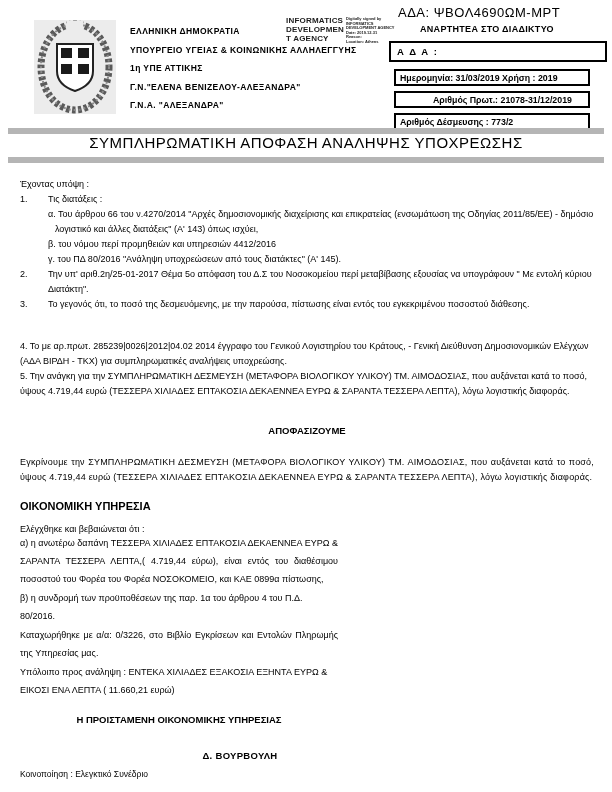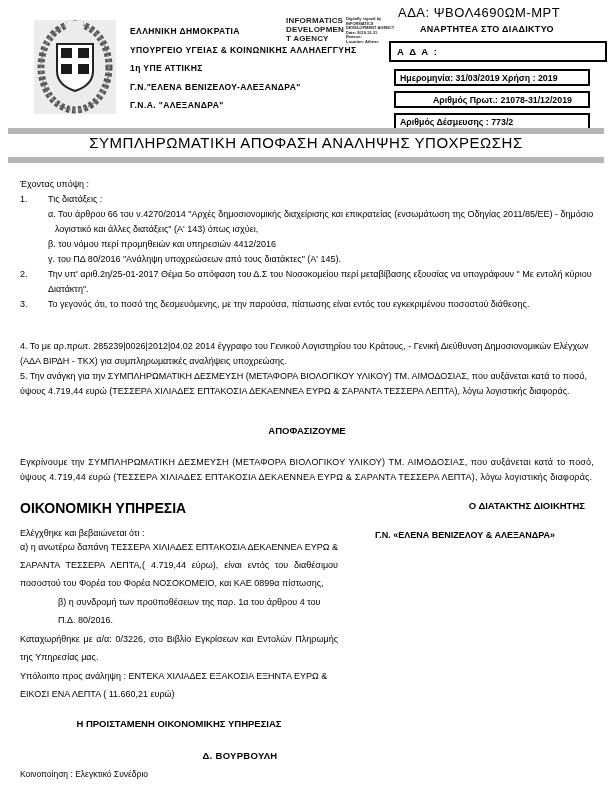--- a/index.html
+++ b/index.html
@@ -28,24 +28,24 @@
   .num-item { display:flex; }
   .num-item .num { width:28px; flex:0 0 28px; }
   .num-item .txt { flex:1; }
   .sub-a  { padding-left:28px; }
   .sub-a3 { padding-left:35px; }
   .gap-lg { margin-top:27px; }
   .decide-head { margin-top:24px; text-align:center; font-weight:bold; font-size:9.5px; }
   .decide-text { margin-top:17px; text-align:justify; letter-spacing:.2px; }
   
   .col-left { position:absolute; left:20px; top:500px; width:318px; font-size:9px; }
-  .col-left .heading { font-weight:bold; font-size:14px; }
+  .col-left .heading { font-weight:bold; font-size:11px; }
   .verify-intro { margin-top:12px; }
   .verify-a { line-height:18px; text-align:justify; }
-  .verify-b { margin-top:1px; line-height:18px;margin-left:38px; }
+  .verify-b { margin-top:1px; line-height:18px; }
   .registered { margin-top:1px; line-height:18px; text-align:justify; }
   .balance { margin-top:1px; line-height:18px; }
   .left-title { margin-top:15px; text-align:center; font-weight:bold; font-size:9.5px; }
   .col-right { position:absolute; left:335px; top:500px; width:260px; font-size:9.5px; }
   .col-right .heading { font-weight:bold; text-align:right; padding-right:10px; }
   .col-right .org { font-weight:bold; text-align:center; margin-top:19px; font-size:9px; }
   .signer { position:absolute; left:20px; top:750px; width:440px; text-align:center; font-weight:bold; font-size:9.5px; letter-spacing:.3px; }
   .cc-note { position:absolute; left:20px; top:769px; font-size:8.5px; }
 </style>
 </head>
@@ -129,22 +129,18 @@
   <div class="col-left">
     <div class="heading">ΟΙΚΟΝΟΜΙΚΗ ΥΠΗΡΕΣΙΑ</div>
     <div class="verify-intro">Ελέγχθηκε και βεβαιώνεται ότι :</div>
     <div class="verify-a">α) η ανωτέρω δαπάνη ΤΕΣΣΕΡΑ ΧΙΛΙΑΔΕΣ ΕΠΤΑΚΟΣΙΑ ΔΕΚΑΕΝΝΕΑ ΕΥΡΩ &amp; ΣΑΡΑΝΤΑ ΤΕΣΣΕΡΑ ΛΕΠΤΑ,( 4.719,44 εύρω), είναι εντός του διαθέσιμου ποσοστού του Φορέα  του Φορέα ΝΟΣΟΚΟΜΕΙΟ, και ΚΑΕ 0899α πίστωσης,</div>
     <div class="verify-b">β) η συνδρομή των προϋποθέσεων της παρ. 1α του άρθρου 4 του Π.Δ. 80/2016.</div>
     <div class="registered">Καταχωρήθηκε με α/α: 0/3226, στο Βιβλίο Εγκρίσεων και Εντολών Πληρωμής της Υπηρεσίας μας.</div>
     <div class="balance">Υπόλοιπο προς ανάληψη : ΕΝΤΕΚΑ ΧΙΛΙΑΔΕΣ ΕΞΑΚΟΣΙΑ ΕΞΗΝΤΑ ΕΥΡΩ &amp; ΕΙΚΟΣΙ ΕΝΑ ΛΕΠΤΑ ( 11.660,21 ευρώ)</div>
     <div class="left-title">Η ΠΡΟΙΣΤΑΜΕΝΗ ΟΙΚΟΝΟΜΙΚΗΣ ΥΠΗΡΕΣΙΑΣ</div>
   </div>
 
-  <div class="col-right">
-    <div class="heading">Ο ΔΙΑΤΑΚΤΗΣ  ΔΙΟΙΚΗΤΗΣ</div>
-    <div class="org">Γ.Ν. «ΕΛΕΝΑ ΒΕΝΙΖΕΛΟΥ &amp; ΑΛΕΞΑΝΔΡΑ»</div>
-  </div>
 
   <div class="signer">Δ. ΒΟΥΡΒΟΥΛΗ</div>
 
   <div class="cc-note">Κοινοποίηση : Ελεγκτικό Συνέδριο</div>
 
 </div>
 
 </body></html>

